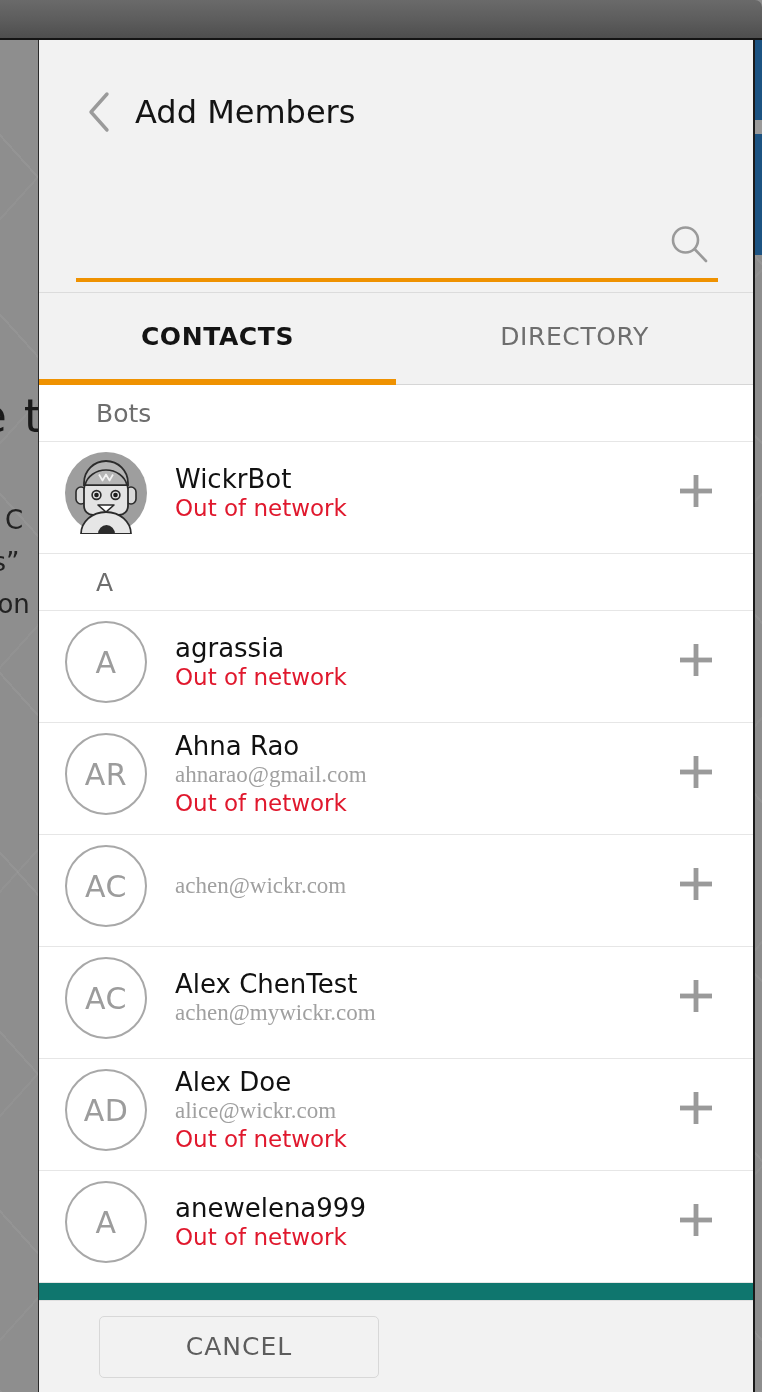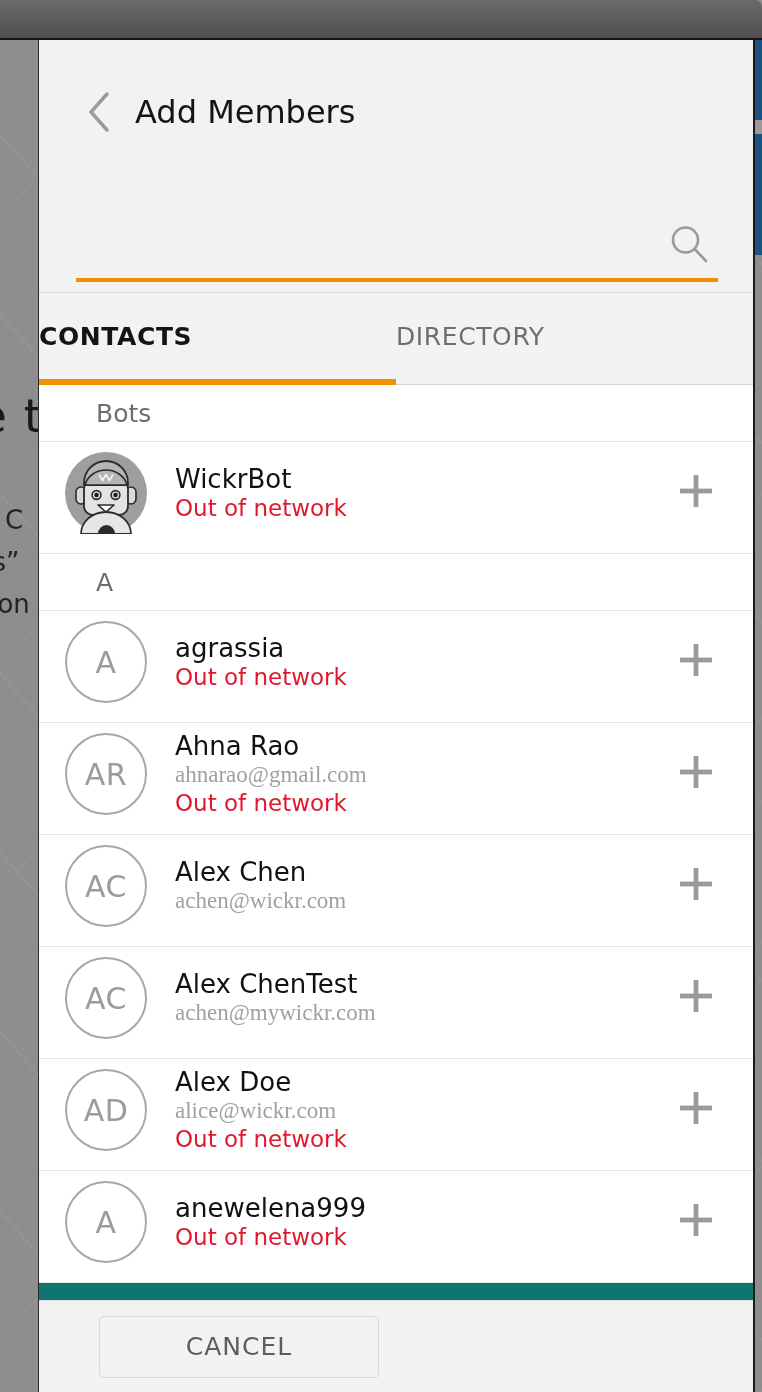--- a/index.html
+++ b/index.html
@@ -106,21 +106,21 @@
   }
 
   
   #tabs {
     height: 92px; flex: 0 0 92px;
     background: #f2f2f2;
     display: flex; position: relative;
     border-bottom: 1px solid #d6d6d6;
   }
   .tab {
-    flex: 1 1 0; display: flex; align-items: center; 
+    flex: 1 1 0; display: flex; align-items: center; justify-content: center;
     font-size: 25px; letter-spacing: 0.6px; cursor: pointer;
     position: relative; padding-bottom: 4px;
   }
   .tab.active { color: #141414; font-weight: 600; }
   .tab.inactive { color: #6e6e6e; font-weight: 400; }
   .tab.active::after {
     content: ""; position: absolute;
     left: 0; right: 0; bottom: -1px; height: 6px;
     background: #ef9201;
   }
@@ -306,21 +306,20 @@
         <div class="add-btn">
           <span><svg width="42" height="42" viewBox="0 0 42 42">
               <rect x="18.6" y="5" width="4.8" height="32" fill="#9a9a9a"></rect>
               <rect x="5" y="18.6" width="32" height="4.8" fill="#9a9a9a"></rect>
             </svg></span>
         </div>
       </div>
       <div class="contact-row">
         <div class="avatar initials">AC</div>
         <div class="contact-text">
-          <div class="contact-name">Alex Chen</div>
           <div class="contact-email">achen@wickr.com</div>
         </div>
         <div class="add-btn">
           <span><svg width="42" height="42" viewBox="0 0 42 42">
               <rect x="18.6" y="5" width="4.8" height="32" fill="#9a9a9a"></rect>
               <rect x="5" y="18.6" width="32" height="4.8" fill="#9a9a9a"></rect>
             </svg></span>
         </div>
       </div>
       <div class="contact-row">

